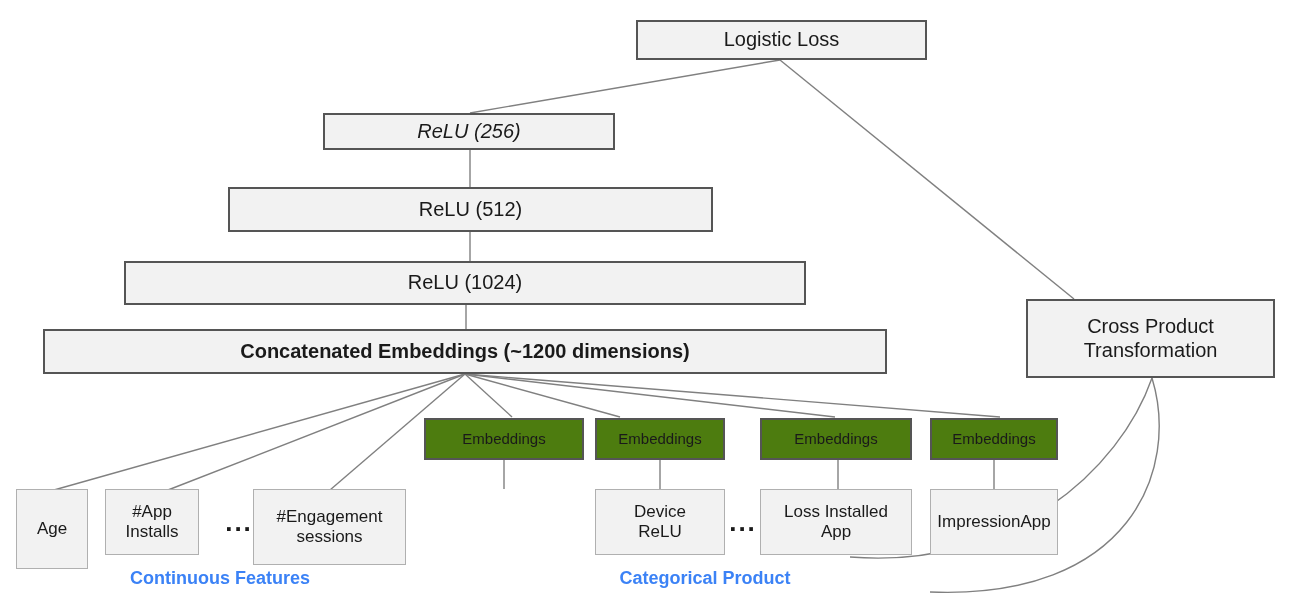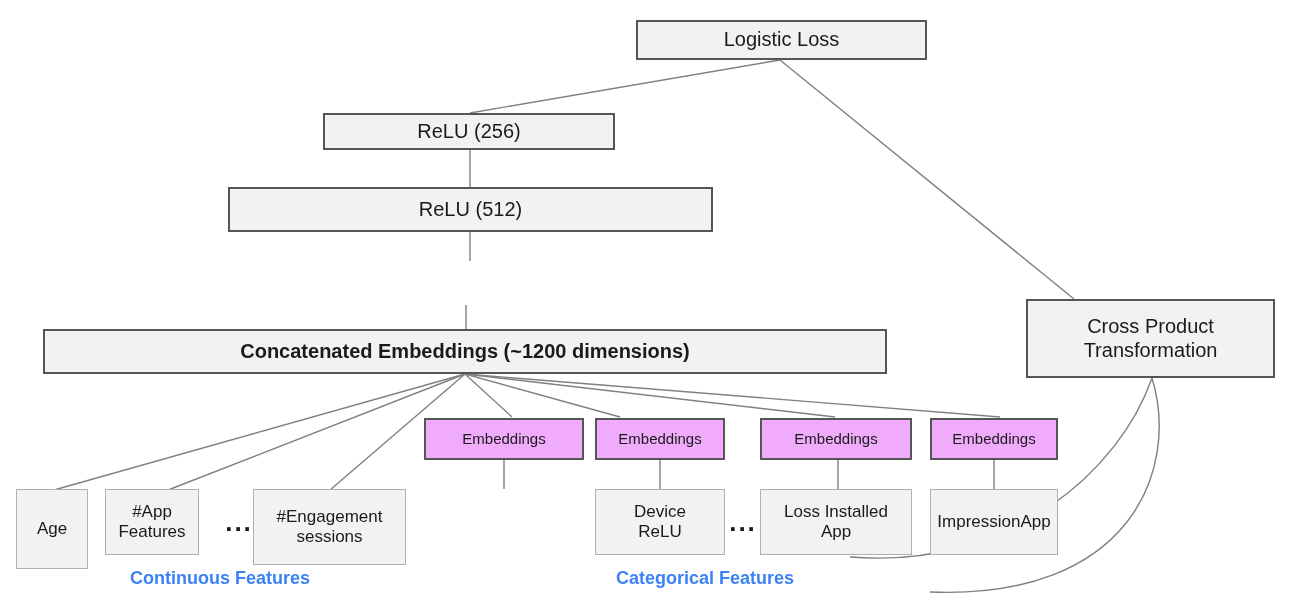--- a/index.html
+++ b/index.html
@@ -17,21 +17,21 @@
     box-sizing:border-box;
     display:flex;align-items:center;justify-content:center;
     text-align:center;
     line-height:1.18;
     color:#1a1a1a;
     background:#f2f2f2;
     border:1px solid #9a9a9a;
     z-index:2;
   }
   .node.dark-border{border:2px solid #555555;}
-  .node.emb{background:#f0abfc;border:2px solid #555555;font-size:15px;}
+  .node.emb{background:#4d7c0f;border:2px solid #555555;font-size:15px;}
   .node.feat{font-size:17px;border:1px solid #b0b0b0;}
   .node.layer{font-size:20px;}
   .ellipsis{
     position:absolute;
     font-size:26px;font-weight:bold;color:#1a1a1a;
     letter-spacing:2px;
     z-index:2;
     display:flex;align-items:center;justify-content:center;
   }
   .grouplabel{
@@ -75,28 +75,31 @@
 
       <path d="M 1152 378 C 1120 470, 1010 570, 850 557"></path>
       <path d="M 1152 378 C 1180 470, 1130 600, 930 592"></path>
     </g>
   </svg>
 
   <div class="node layer dark-border" style="left:636px;top:20px;width:291px;height:40px;">
     <span>Logistic Loss</span>
   </div>
 
-  <div class="node layer dark-border" style="left:323px;top:113px;width:292px;height:37px;">
+  <div class="node layer dark-border" style="left:323px;top:113px;width:292px;height:37px;font-style:italic;">
     <span>ReLU (256)</span>
   </div>
 
   <div class="node layer dark-border" style="left:228px;top:187px;width:485px;height:45px;">
     <span>ReLU (512)</span>
   </div>
 
+  <div class="node layer dark-border" style="left:124px;top:261px;width:682px;height:44px;">
+    <span>ReLU (1024)</span>
+  </div>
 
   <div class="node layer dark-border" style="left:43px;top:329px;width:844px;height:45px;font-weight:bold;">
     <span>Concatenated Embeddings (~1200 dimensions)</span>
   </div>
 
   <div class="node layer dark-border" style="left:1026px;top:299px;width:249px;height:79px;flex-direction:column;">
     <span>Cross Product</span>
     <span>Transformation</span>
   </div>
 
@@ -112,21 +115,21 @@
   <div class="node emb" style="left:930px;top:418px;width:128px;height:42px;">
     <span>Embeddings</span>
   </div>
 
   <div class="node feat" style="left:16px;top:489px;width:72px;height:80px;flex-direction:column;">
     <span>Age</span>
   </div>
 
   <div class="node feat" style="left:105px;top:489px;width:94px;height:66px;flex-direction:column;">
     <span>#App</span>
-    <span>Features</span>
+    <span>Installs</span>
   </div>
 
   <div class="ellipsis" style="left:226px;top:489px;width:26px;height:66px;">
     <span>...</span>
   </div>
 
   <div class="node feat" style="left:253px;top:489px;width:153px;height:76px;flex-direction:column;">
     <span>#Engagement</span>
     <span>sessions</span>
   </div>
@@ -149,16 +152,16 @@
   <div class="node feat" style="left:930px;top:489px;width:128px;height:66px;flex-direction:row;">
     <span>Impression</span>
     <span>App</span>
   </div>
 
   <div class="grouplabel" style="left:40px;top:568px;width:360px;">
     <span>Continuous Features</span>
   </div>
 
   <div class="grouplabel" style="left:515px;top:568px;width:380px;">
-    <span>Categorical Features</span>
+    <span>Categorical Product</span>
   </div>
 
 </div>
 
 </body></html>

